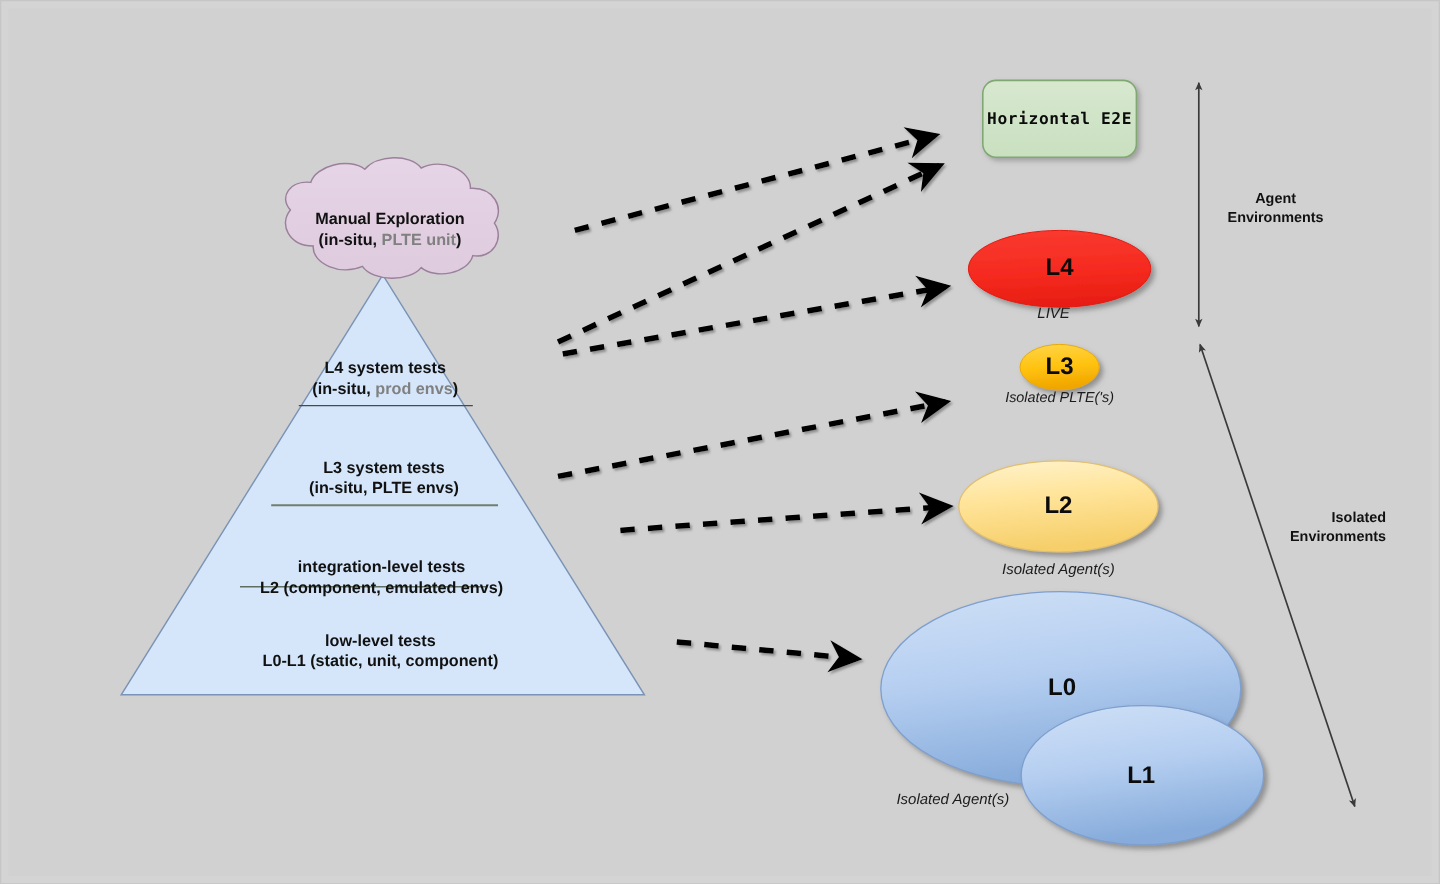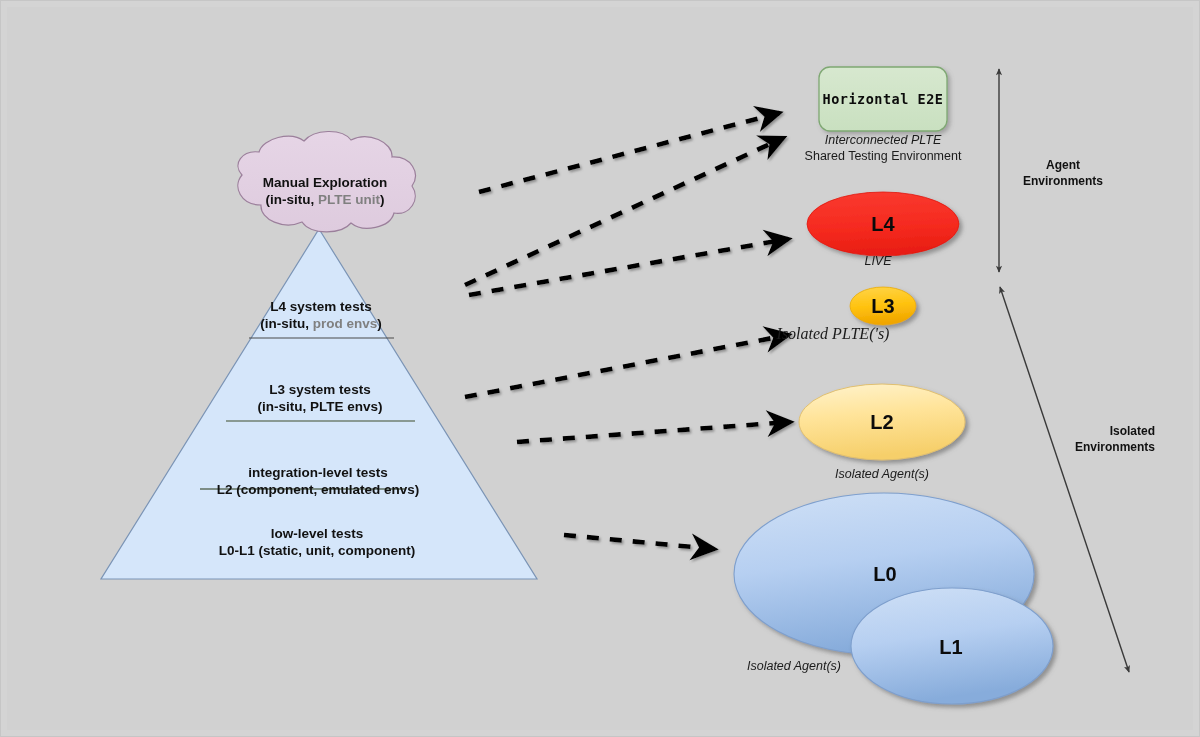--- a/index.html
+++ b/index.html
@@ -221,30 +221,26 @@
     <span>integration-level tests</span><br>
     <span>L2 (component, emulated envs)</span>
   </div>
 
   <div class="txt pyr-label" style="left:316px; top:524px;">
     <span>low-level tests</span><br>
     <span>L0-L1 (static, unit, component)</span>
   </div>
 
   <div class="node-text mono" style="left:882px; top:98px;">Horizontal E2E</div>
-  <div class="txt cap" style="left:882px; top:131px;">
-    <span class="cap-ital">Interconnected PLTE</span><br>
-    <span>Shared Testing Environment</span>
-  </div>
 
   <div class="node-text" style="left:882px; top:223px;">L4</div>
   <div class="txt cap cap-ital" style="left:877px; top:252px;">LIVE</div>
 
   <div class="node-text" style="left:882px; top:305px;">L3</div>
-  <div class="txt cap cap-ital" style="left:832px; top:323px; font-size:16px;font-family:Liberation Serif, serif;">Isolated PLTE('s)</div>
+  <div class="txt cap cap-ital" style="left:882px; top:323px; font-size:12px;">Isolated PLTE('s)</div>
 
   <div class="node-text" style="left:881px; top:421px;">L2</div>
   <div class="txt cap cap-ital" style="left:881px; top:465px;">Isolated Agent(s)</div>
 
   <div class="node-text" style="left:884px; top:573px;">L0</div>
 
   <div class="txt cap cap-ital" style="left:793px; top:657px;">Isolated Agent(s)</div>
 
   <div class="node-text" style="left:950px; top:646px;">L1</div>
 

